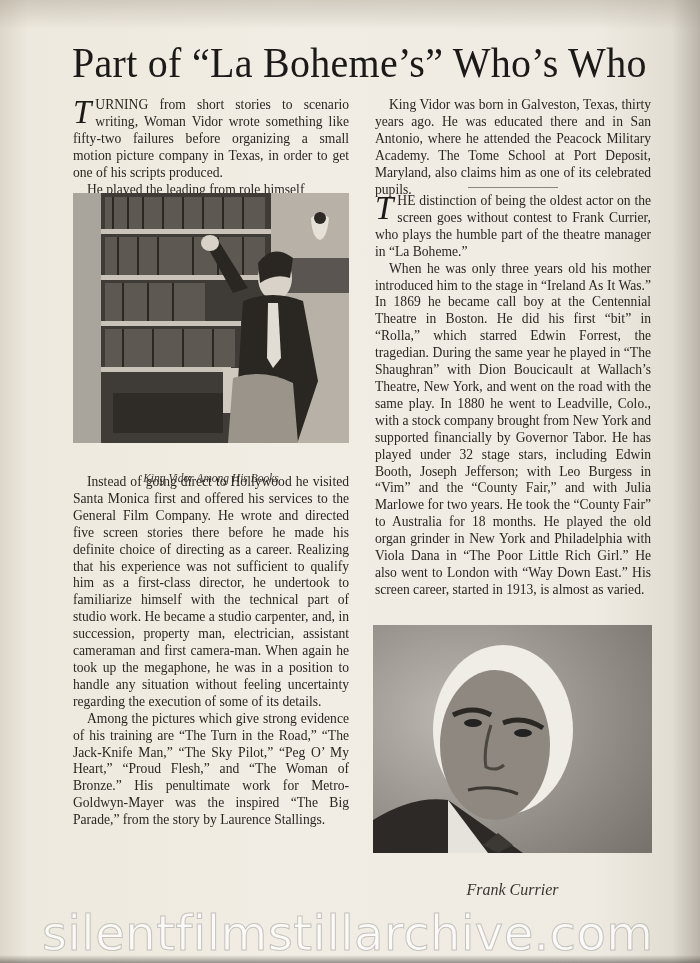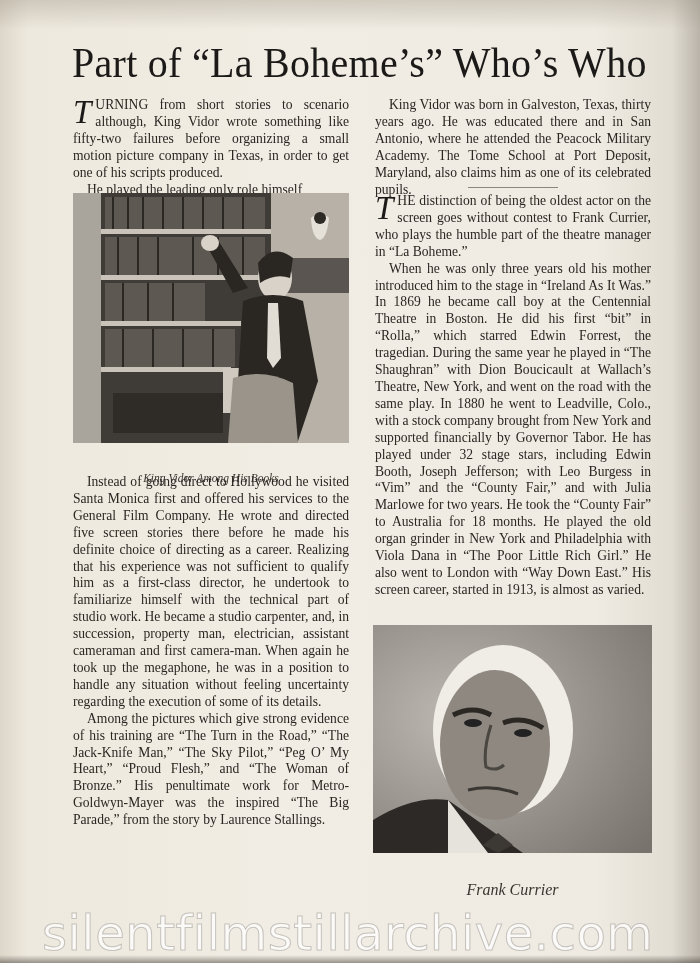--- a/index.html
+++ b/index.html
@@ -33,23 +33,23 @@
 </style>
 </head>
 <body>
 
 <div class="topshade"></div>
 
 <div class="title">Part of “La Boheme’s” Who’s Who</div>
 
 <div class="col" style="left:73px; top:97px;">
   <p class="noindent">
-    <span class="dropcap">T</span><span>URNING from short stories to scenario although, King Vidor wrote something like fifty-two failures before organizing a small motion picture company in Texas, in order to get one of his scripts produced.</span>
+    <span class="dropcap">T</span><span>URNING from short stories to scenario writing, Woman Vidor wrote something like fifty-two failures before organizing a small motion picture company in Texas, in order to get one of his scripts produced.</span>
   </p>
-  <p>He played the leading only role himself</p>
+  <p>He played the leading from role himself</p>
 </div>
 
 <div class="photo" style="left:73px; top:193px; width:276px; height:250px; background:#6b6660;">
   <svg width="276" height="250" viewBox="0 0 276 250">
     <rect width="276" height="250" fill="#8d8882"></rect>
     <rect x="0" y="0" width="30" height="250" fill="#a9a49c"></rect>
     <rect x="28" y="0" width="170" height="250" fill="#3f3b36"></rect>
     <g fill="#5d5851">
       <rect x="32" y="4" width="160" height="32"></rect>
       <rect x="32" y="44" width="160" height="38"></rect>

